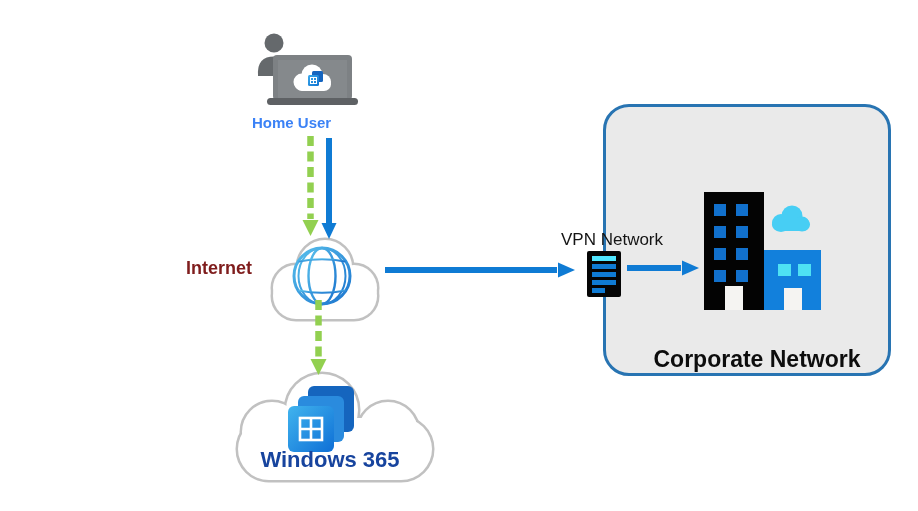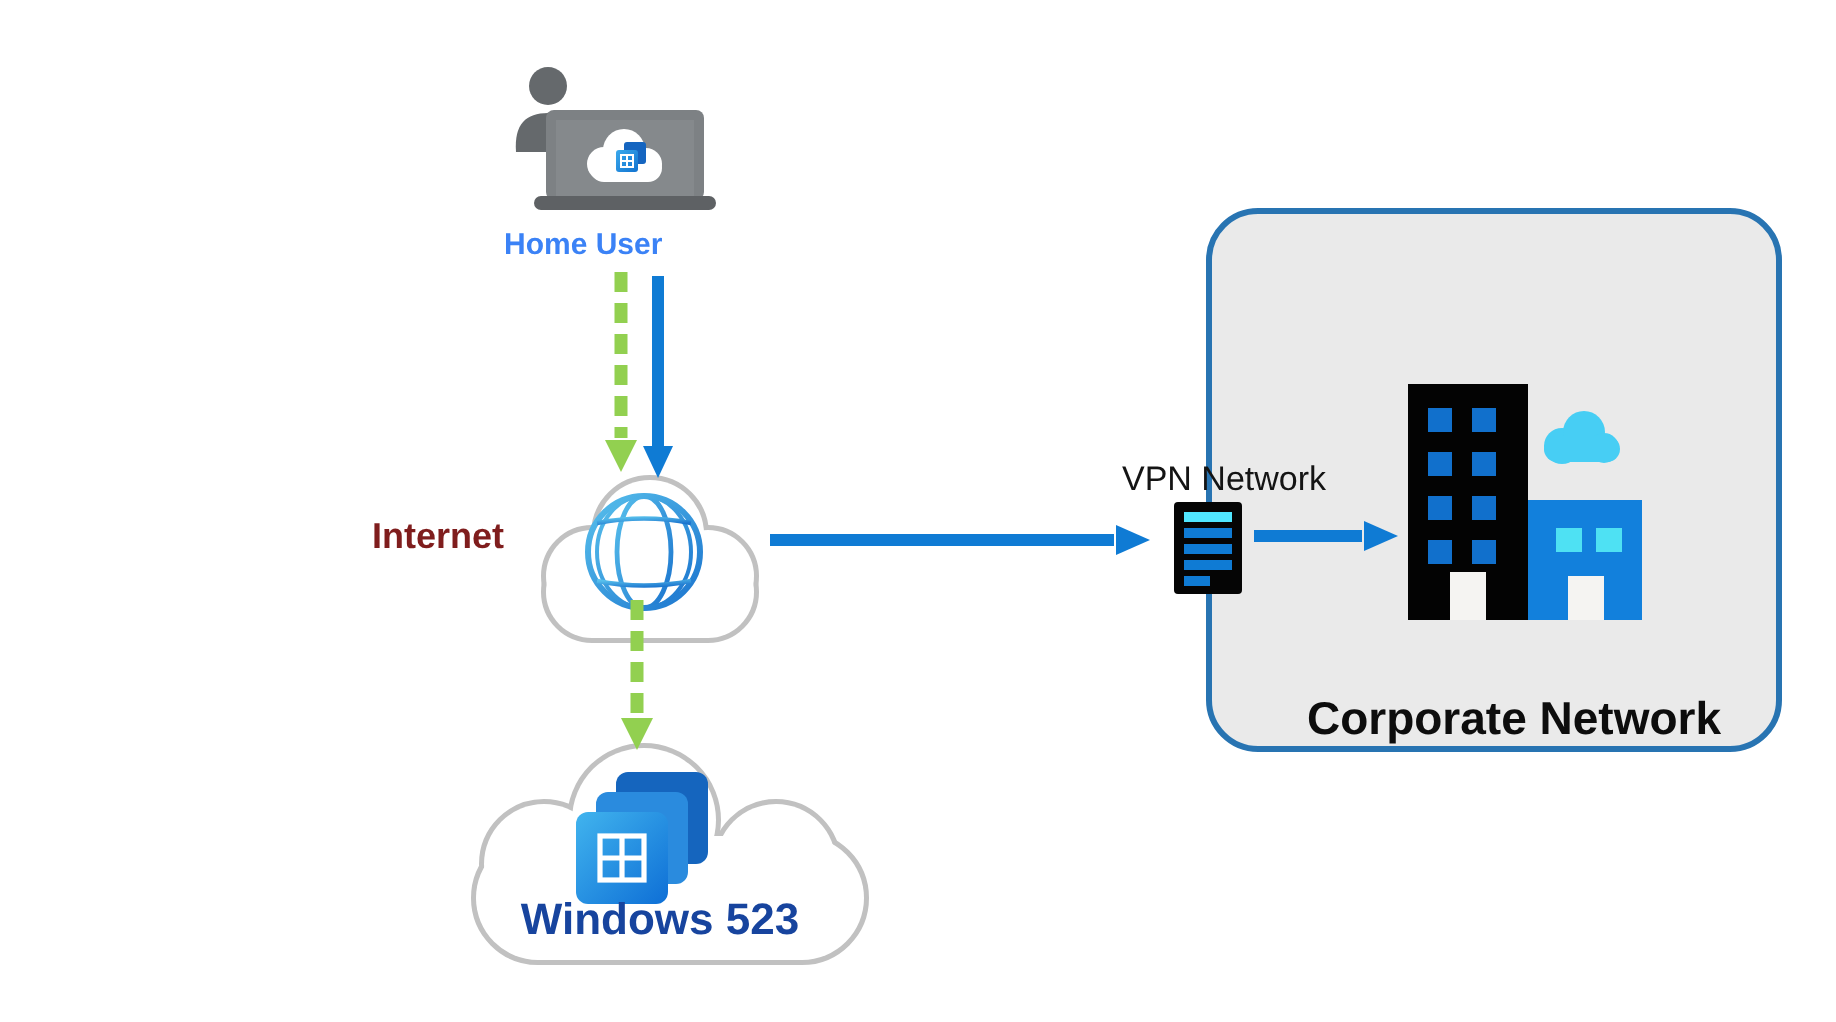--- a/index.html
+++ b/index.html
@@ -130,21 +130,21 @@
       <circle cx="158" cy="62" r="30"></circle>
       <rect x="8" y="48" width="194" height="62" rx="31"></rect>
     </g>
     <rect x="78" y="16" width="46" height="46" rx="6" fill="#1565be"></rect>
     <rect x="68" y="26" width="46" height="46" rx="6" fill="#2a8bde"></rect>
     <rect x="58" y="36" width="46" height="46" rx="6" fill="url(#w365g)"></rect>
     <rect x="70" y="48" width="22" height="22" fill="none" stroke="#fff" stroke-width="2.6"></rect>
     <path d="M81,48 V70 M70,59 H92" stroke="#fff" stroke-width="2.6"></path>
   </svg>
 
-  <div class="abs w365-label">Windows 523</div>
+  <div class="abs w365-label">Windows 365</div>
 
   <svg class="abs" style="left:302px;top:136px;" width="17" height="100">
     <line x1="8.5" y1="0" x2="8.5" y2="83" stroke="#92d050" stroke-width="6.5" stroke-dasharray="10 5.5"></line>
     <polygon points="8.5,100 0.5,84 16.5,84" fill="#92d050"></polygon>
   </svg>
 
   <svg class="abs" style="left:321px;top:138px;" width="16" height="101">
     <line x1="8" y1="0" x2="8" y2="86" stroke="#0f7bd4" stroke-width="6"></line>
     <polygon points="8,101 0.5,85 15.5,85" fill="#0f7bd4"></polygon>
   </svg>

